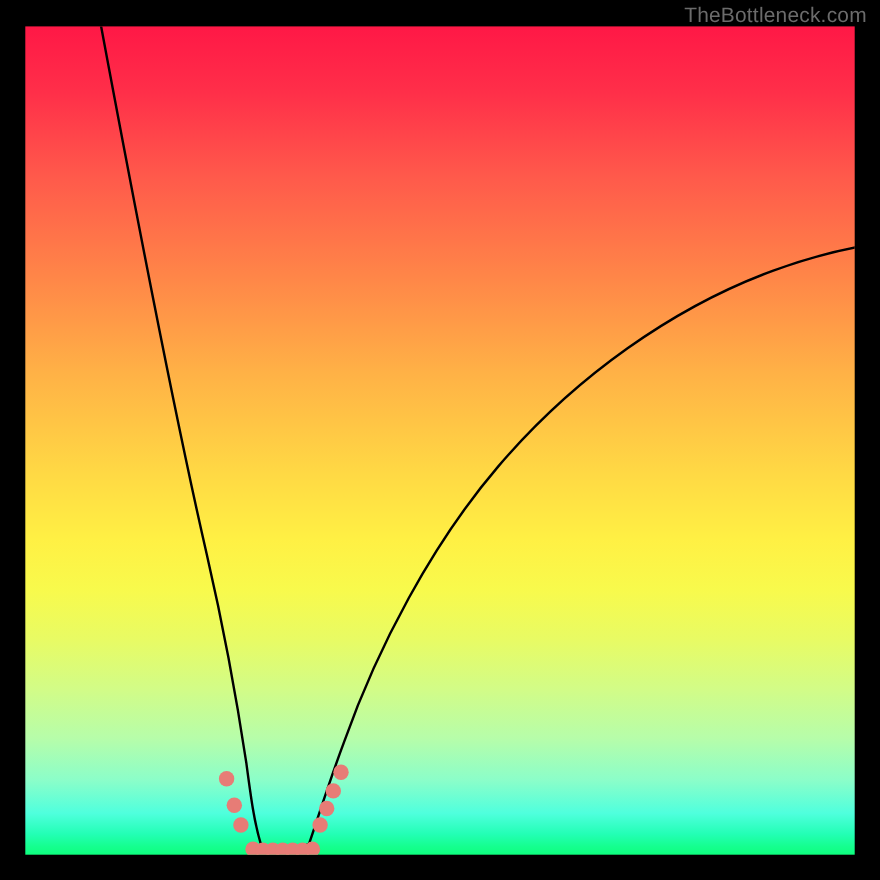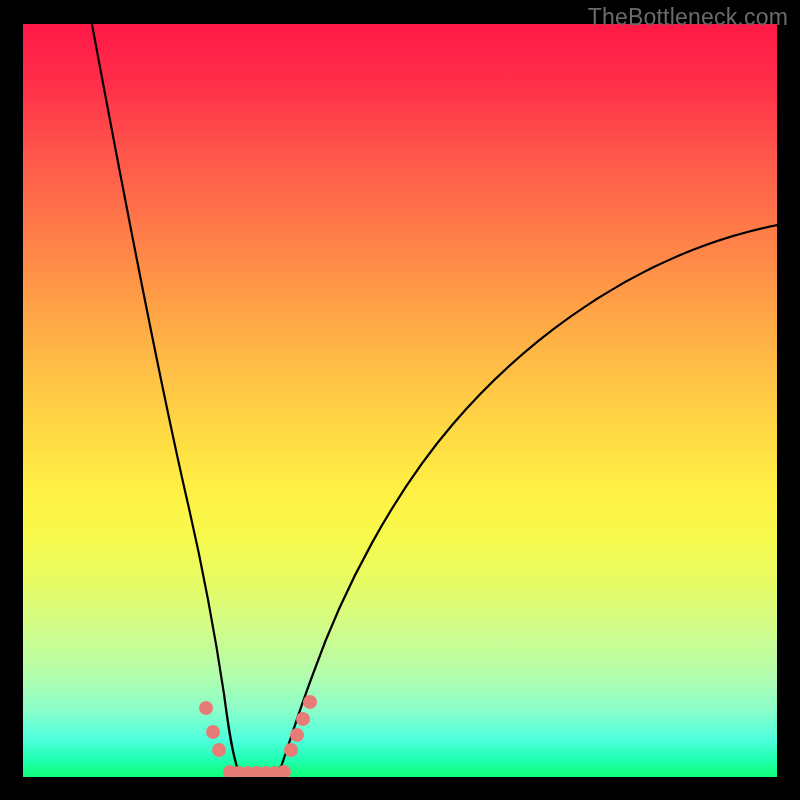--- a/index.html
+++ b/index.html
@@ -34,21 +34,21 @@
       #23ffb5 97.5%,
       #15ff8f 99%,
       #0eff7e 100%
     );
   }
   .watermark {
     position: absolute;
     top: 4px;
     right: 12px;
     color: #6b6b6b;
-    font-size: 23px;
+    font-size: 19px;
     letter-spacing: 0.2px;
     font-weight: 500;
   }
   svg.curve {
     position: absolute;
     left: 0;
     top: 0;
     width: 754px;
     height: 753px;
     z-index: 10;

